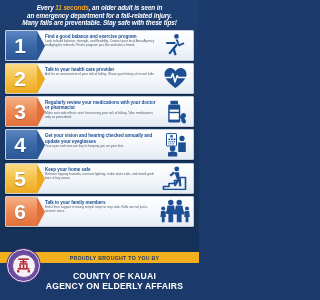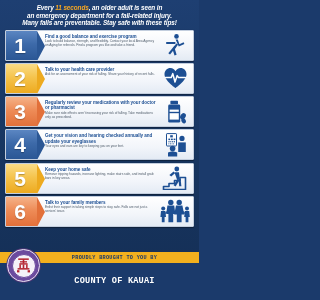--- a/index.html
+++ b/index.html
@@ -102,21 +102,21 @@
     width:34px;
     flex:0 0 34px;
     display:flex;
     align-items:center;
     justify-content:center;
     padding-right:2px;
   }
   .tip-icon svg { display:block; }
 
   
-  .footer { position:relative; height:52px; flex:0 0 52px;font-family:Liberation Mono, monospace; }
+  .footer { position:relative; height:52px; flex:0 0 52px; }
   .footer-band {
     position:absolute; left:0; right:0; top:4px;
     height:11px;
     background:#f2b01e;
     display:flex; align-items:center; justify-content:center;
   }
   .footer-band .bandtext {
     color:#1b3a6b;
     font-weight:bold;
     font-size:5.2px;
@@ -311,20 +311,21 @@
     </div>
 
   </div>
 
   <div class="footer">
     <div class="footer-band">
       <span class="bandtext">PROUDLY BROUGHT TO YOU BY</span>
     </div>
     <div class="footer-main">
       <div class="footer-line1">COUNTY OF KAUAI</div>
+      <div class="footer-line2">AGENCY ON ELDERLY AFFAIRS</div>
     </div>
     <div class="seal">
       <div class="seal-inner">
         <svg width="17" height="17" viewBox="0 0 17 17" fill="#b3222e">
           <rect x="3.2" y="1.4" width="10.6" height="1.5"></rect>
           <rect x="7.7" y="2.2" width="1.6" height="4.2"></rect>
           <rect x="5.0" y="4.2" width="7.0" height="1.3"></rect>
           <rect x="4.4" y="6.2" width="8.2" height="1.4"></rect>
           <rect x="4.4" y="7.4" width="1.5" height="4.0"></rect>
           <rect x="11.1" y="7.4" width="1.5" height="4.0"></rect>

